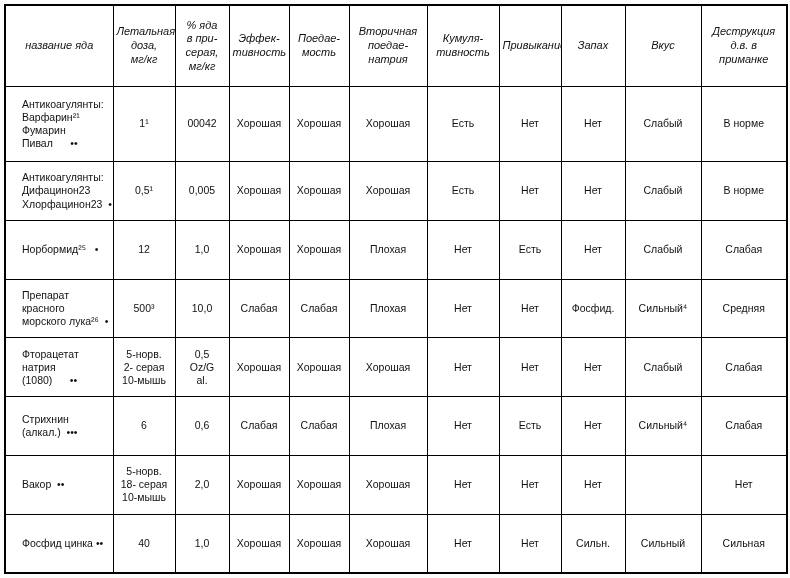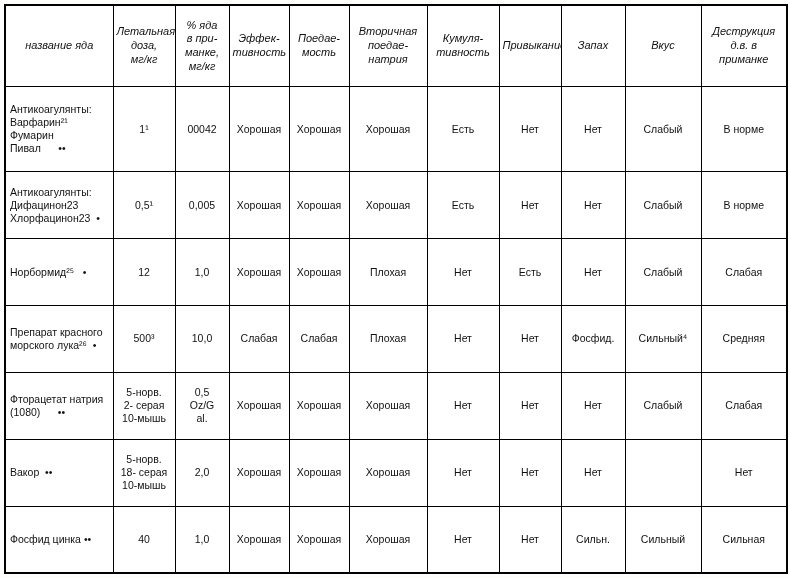--- a/index.html
+++ b/index.html
@@ -32,21 +32,21 @@
   thead th{
     font-style:italic;
     font-weight:normal;
     font-size:11px;
     height:76px;
   }
   tbody tr{height:45px;}
   td.name-col{
     text-align:left;
     vertical-align:middle;
-    padding-left:4px;
+    padding-left:16px;
   }
 </style>
 </head>
 <body>
 
 <div class="page">
   <table>
     <colgroup>
       <col style="width:108px">
         <col style="width:62px">
@@ -61,21 +61,21 @@
         <col style="width:86px">
     </colgroup>
     <thead>
       <tr>
           <th>название яда</th>
           <th>Летальная
 доза,
 мг/кг</th>
           <th>% яда
 в при-
-манке,
+серая,
 мг/кг</th>
           <th>Эффек-
 тивность</th>
           <th>Поедае-
 мость</th>
           <th>Вторичная
 поедае-
 натрия</th>
           <th>Кумуля-
 тивность</th>
@@ -158,20 +158,33 @@
           <td>Хорошая</td>
           <td>Хорошая</td>
           <td>Хорошая</td>
           <td>Нет</td>
           <td>Нет</td>
           <td>Нет</td>
           <td>Слабый</td>
           <td>Слабая</td>
         </tr>
         <tr>
+          <td class="name-col">Стрихнин (алкал.)&nbsp;&nbsp;•••</td>
+          <td>6</td>
+          <td>0,6</td>
+          <td>Слабая</td>
+          <td>Слабая</td>
+          <td>Плохая</td>
+          <td>Нет</td>
+          <td>Есть</td>
+          <td>Нет</td>
+          <td>Сильный⁴</td>
+          <td>Слабая</td>
+        </tr>
+        <tr>
           <td class="name-col">Вакор&nbsp;&nbsp;••</td>
           <td>5-норв.
 18- серая
 10-мышь</td>
           <td>2,0</td>
           <td>Хорошая</td>
           <td>Хорошая</td>
           <td>Хорошая</td>
           <td>Нет</td>
           <td>Нет</td>

